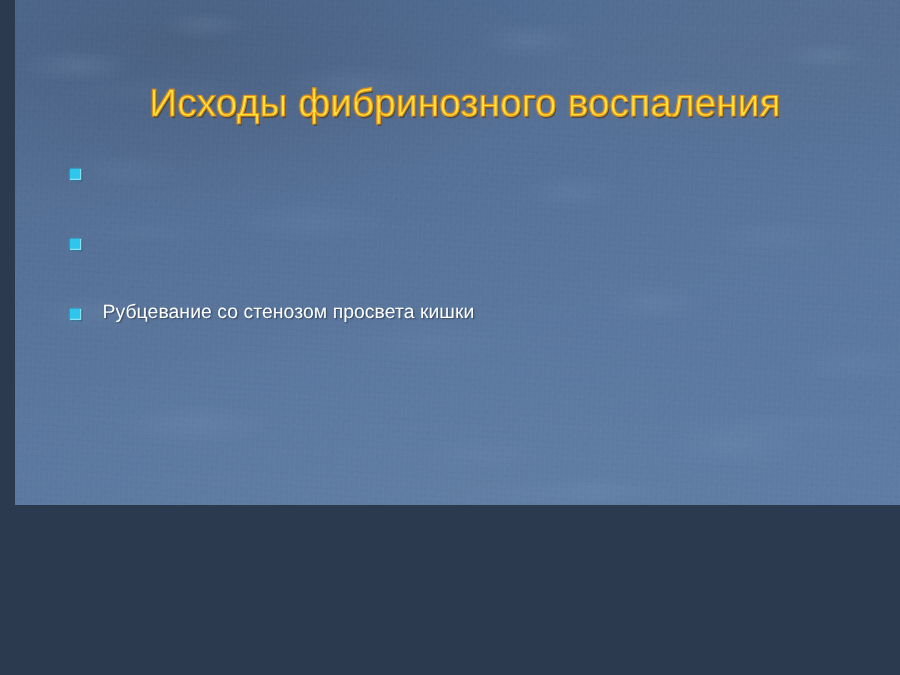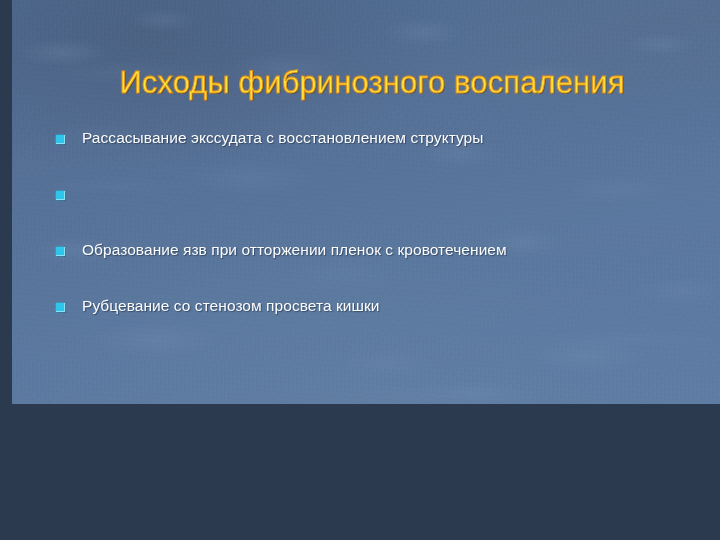--- a/index.html
+++ b/index.html
@@ -131,34 +131,29 @@
 <div id="slide">
 
   <div class="tex a"></div>
   <div class="tex b"></div>
   <div class="tex c"></div>
 
   <div id="title">Исходы фибринозного воспаления</div>
 
   <div id="bullets">
 
-    <div class="bullet-row">
-      <span class="bullet-marker"></span>
-      <span class="bullet-text">Рассасывание экссудата с восстановлением структуры</span>
-    </div>
 
 
 
     <div class="bullet-row">
       <span class="bullet-marker"></span>
     </div>
 
     <div class="bullet-row">
       <span class="bullet-marker"></span>
-      <span class="bullet-text">Образование язв при отторжении пленок с кровотечением</span>
     </div>
 
     <div class="bullet-row">
       <span class="bullet-marker"></span>
       <span class="bullet-text">Рубцевание со стенозом просвета кишки</span>
     </div>
 
   </div>
 </div>
 

